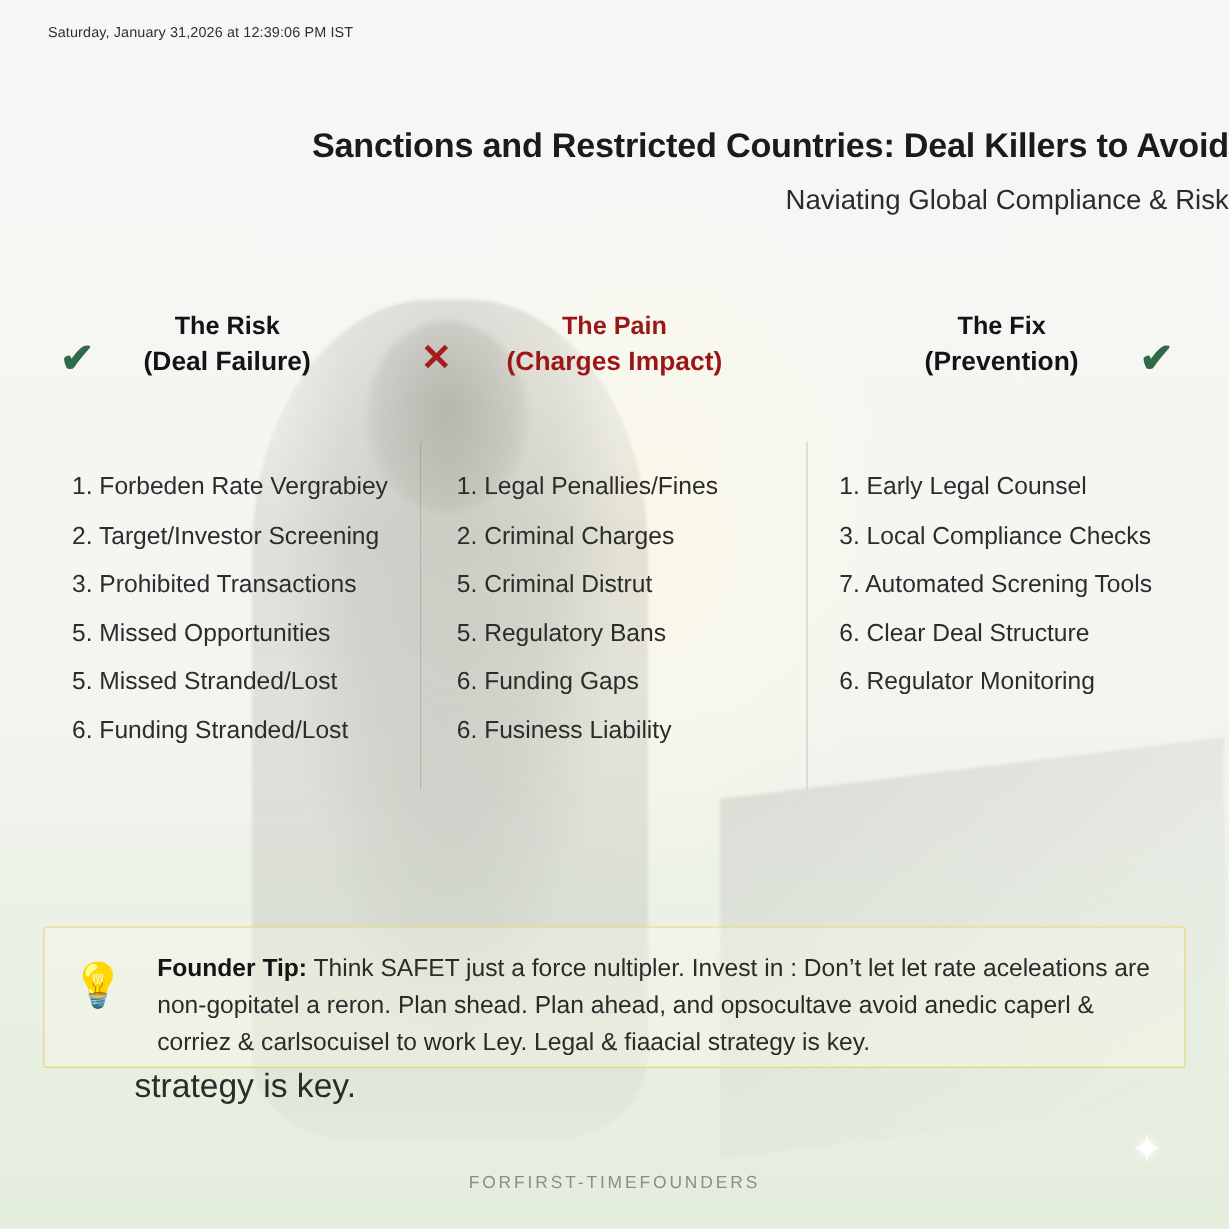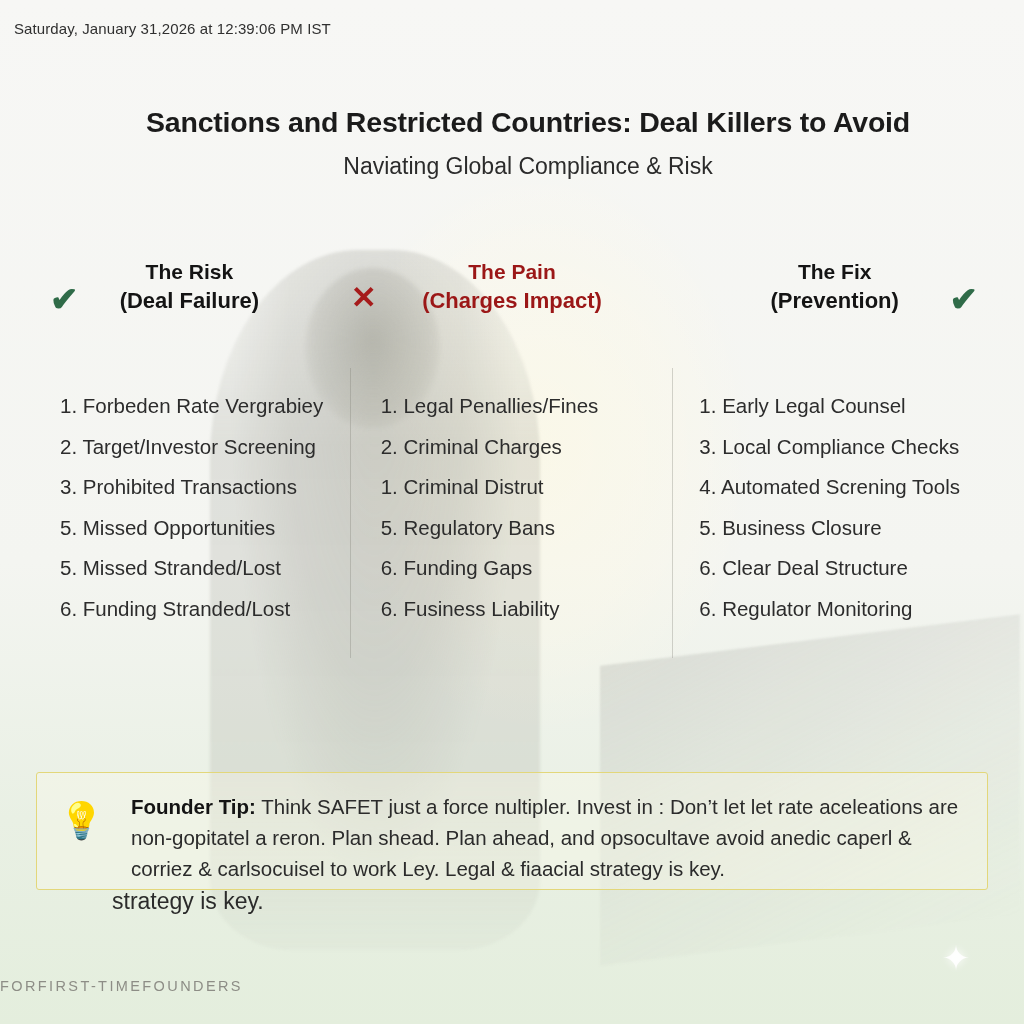--- a/index.html
+++ b/index.html
@@ -75,33 +75,33 @@
     height: 40px;
     color: rgba(255,255,255,0.9);
     font-size: 34px;
     line-height: 40px;
     text-align: center;
     text-shadow: 0 0 8px rgba(255,255,255,0.9);
   }
 
   .timestamp {
     position: absolute;
-    left: 14px;
+    left: 40px;
     top: 20px;
-    font-size: 15px;
+    font-size: 12px;
     color: #303030;
     letter-spacing: 0.1px;
   }
 
   .titles {
     position: absolute;
     left: 0;
     right: 0;
     top: 106px;
-    text-align: center;
+    text-align: right;
     padding-left: 32px;
   }
   .title {
     font-size: 28.5px;
     font-weight: bold;
     color: #1b1b1b;
     letter-spacing: -0.2px;
   }
   .subtitle {
     margin-top: 14px;
@@ -208,31 +208,31 @@
     font-size: 20.5px;
     color: #2b2b2b;
     line-height: 1.52;
   }
   .tiptext b { color: #141414; }
   .tip-overflow {
     position: absolute;
     left: 112px;
     top: 884px;
     width: 880px;
-    font-size: 23px;
+    font-size: 28px;
     color: #2b2b2b;
     line-height: 1.52;
   }
 
   .footer {
     position: absolute;
     left: 0;
     right: 0;
     top: 978px;
-    text-align: left;
+    text-align: center;
     font-size: 14.5px;
     letter-spacing: 2.4px;
     color: #8d8d86;
   }
 </style>
 </head>
 <body>
 
 <div class="poster">
 
@@ -271,38 +271,37 @@
 
     <div class="col col-pain divider-right">
       <div class="col-head">
         <span class="mark cross left-pain">✕</span>
         <div class="col-title pain">The Pain</div>
         <div class="col-sub pain">(Charges Impact)</div>
       </div>
       <div class="items">
         <div class="item">1. Legal Penallies/Fines</div>
         <div class="item">2. Criminal Charges</div>
-        <div class="item">1. Criminal Distrut</div>
+        <div class="item">5. Criminal Distrut</div>
         <div class="item">5. Regulatory Bans</div>
         <div class="item">6. Funding Gaps</div>
         <div class="item">6. Fusiness Liability</div>
       </div>
     </div>
 
     <div class="col col-fix">
       <div class="col-head">
         <span class="mark check right-fix">✔</span>
         <div class="col-title">The Fix</div>
         <div class="col-sub">(Prevention)</div>
       </div>
       <div class="items">
         <div class="item">1. Early Legal Counsel</div>
         <div class="item">3. Local Compliance Checks</div>
-        <div class="item">4. Automated Screning Tools</div>
-        <div class="item">5. Business Closure</div>
+        <div class="item">7. Automated Screning Tools</div>
         <div class="item">6. Clear Deal Structure</div>
         <div class="item">6. Regulator Monitoring</div>
       </div>
     </div>
 
   </div>
 
   <div class="tipbox">
     <div class="bulb">💡</div>
     <div class="tiptext">

